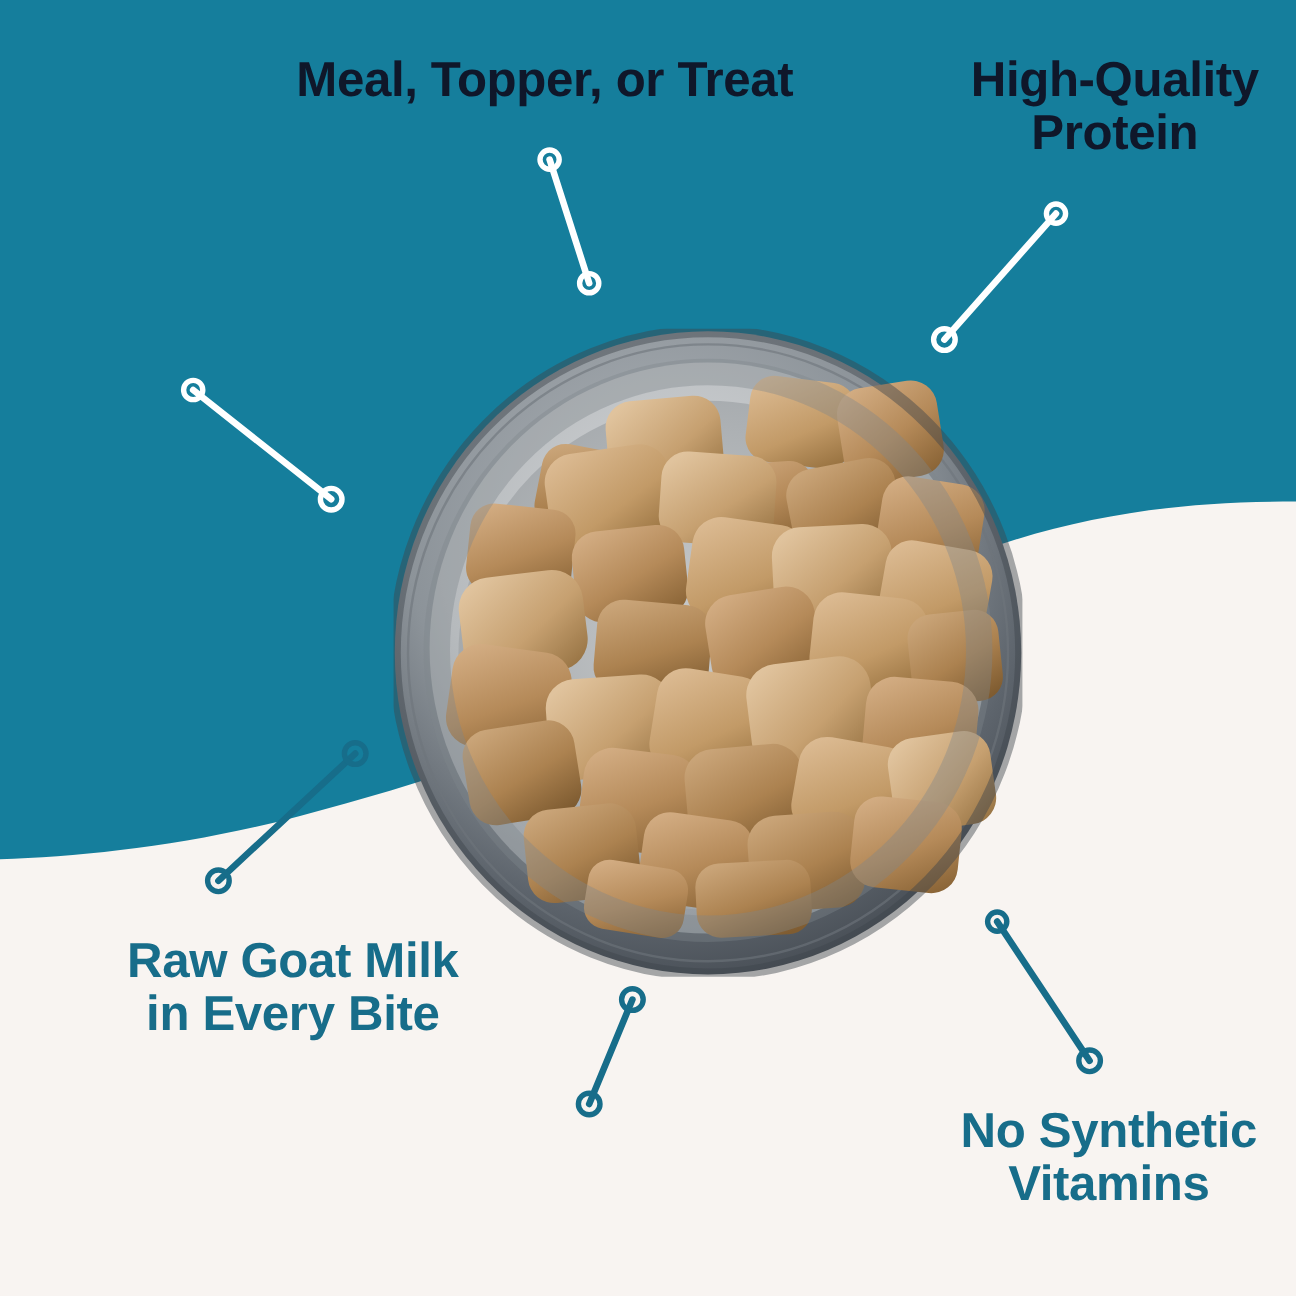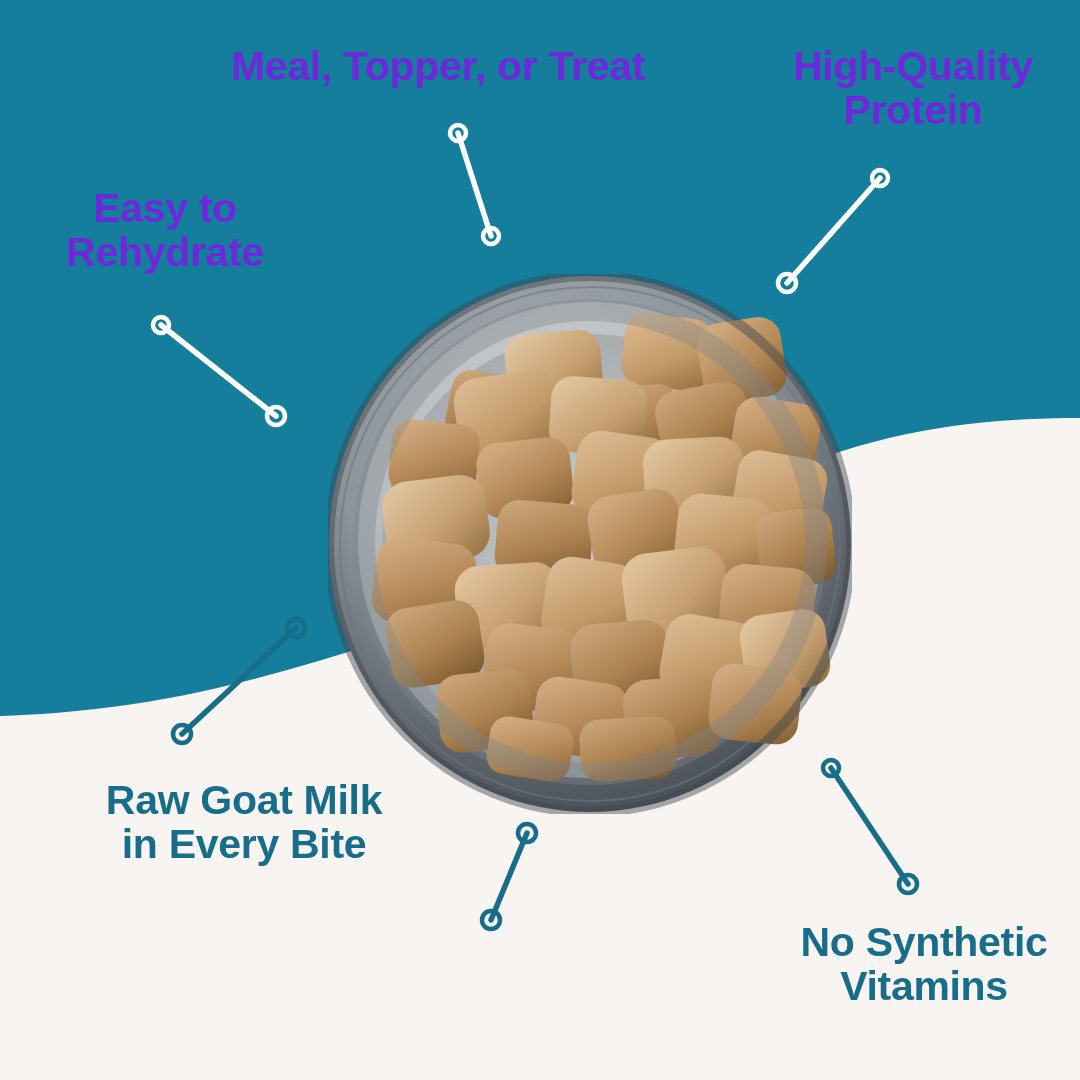--- a/index.html
+++ b/index.html
@@ -29,21 +29,21 @@
 
   
   .label{
     position:absolute;
     font-weight:bold;
     line-height:1.08;
     letter-spacing:-0.3px;
     white-space:pre-line;
     margin:0;
   }
-  .label.on-teal{color:#6d28d9;}
+  .label.on-teal{color:#0f172a;padding-left:16px;}
   .label.on-cream{color:#176D8A;padding-left:32px;}
 
   #label-meal{left:0px;top:44px;width:876px;text-align:center;font-size:41px;}
   #label-protein{left:748px;top:44px;width:330px;text-align:center;font-size:41px;}
   #label-rehydrate{left:0px;top:186px;width:330px;text-align:center;font-size:41px;}
   #label-goatmilk{left:0px;top:778px;width:424px;text-align:center;font-size:41px;}
   #label-nutrient{left:258px;top:958px;width:396px;text-align:center;font-size:41px;}
   #label-vitamins{left:704px;top:920px;width:376px;text-align:center;font-size:41px;}
 
   
@@ -205,22 +205,20 @@
       <circle class="conn-dot" cx="831" cy="768" r="8"></circle>
       <circle class="conn-dot" cx="908" cy="884" r="9"></circle>
     </g>
   </svg>
 
   <div class="label on-teal" id="label-meal">Meal, Topper, or Treat</div>
 
   <div class="label on-teal" id="label-protein">High-Quality
 Protein</div>
 
-  <div class="label on-teal" id="label-rehydrate">Easy to
-Rehydrate</div>
 
   <div class="label on-cream" id="label-goatmilk">Raw Goat Milk
 in Every Bite</div>
 
 
   <div class="label on-cream" id="label-vitamins">No Synthetic
 Vitamins</div>
 
 </div>
 

